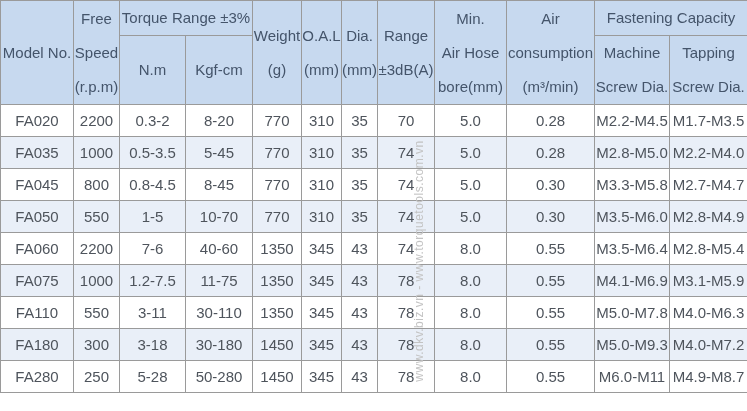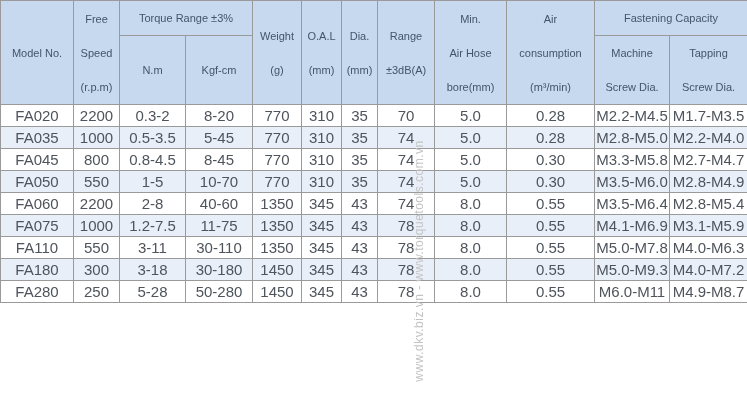--- a/index.html
+++ b/index.html
@@ -18,27 +18,27 @@
     border:1px solid #9a9a9a;
     padding:0;
     text-align:center;
     vertical-align:middle;
     overflow:hidden;
   }
   thead th{
     background:#c7d9ef;
     color:#44546a;
     font-weight:normal;
-    font-size:11px;
+    font-size:15px;
     line-height:34px;
     white-space:pre-line;
   }
   thead tr.h1{height:34px;}
   thead tr.h2{height:69px;}
-  tbody tr{height:22px;}
+  tbody tr{height:32px;}
   tbody td{
     background:#ffffff;
     color:#4e545c;
     font-size:15px;
     white-space:nowrap;
   }
   tbody tr:nth-child(even) td{background:#e9eff8;}
   .watermark{
     position:absolute;
     left:407px;
@@ -160,21 +160,21 @@
         <td>35</td>
         <td>74</td>
         <td>5.0</td>
         <td>0.30</td>
         <td>M3.5-M6.0</td>
         <td>M2.8-M4.9</td>
       </tr>
       <tr>
         <td>FA060</td>
         <td>2200</td>
-        <td>2-8</td>
+        <td>7-6</td>
         <td>40-60</td>
         <td>1350</td>
         <td>345</td>
         <td>43</td>
         <td>74</td>
         <td>8.0</td>
         <td>0.55</td>
         <td>M3.5-M6.4</td>
         <td>M2.8-M5.4</td>
       </tr>

